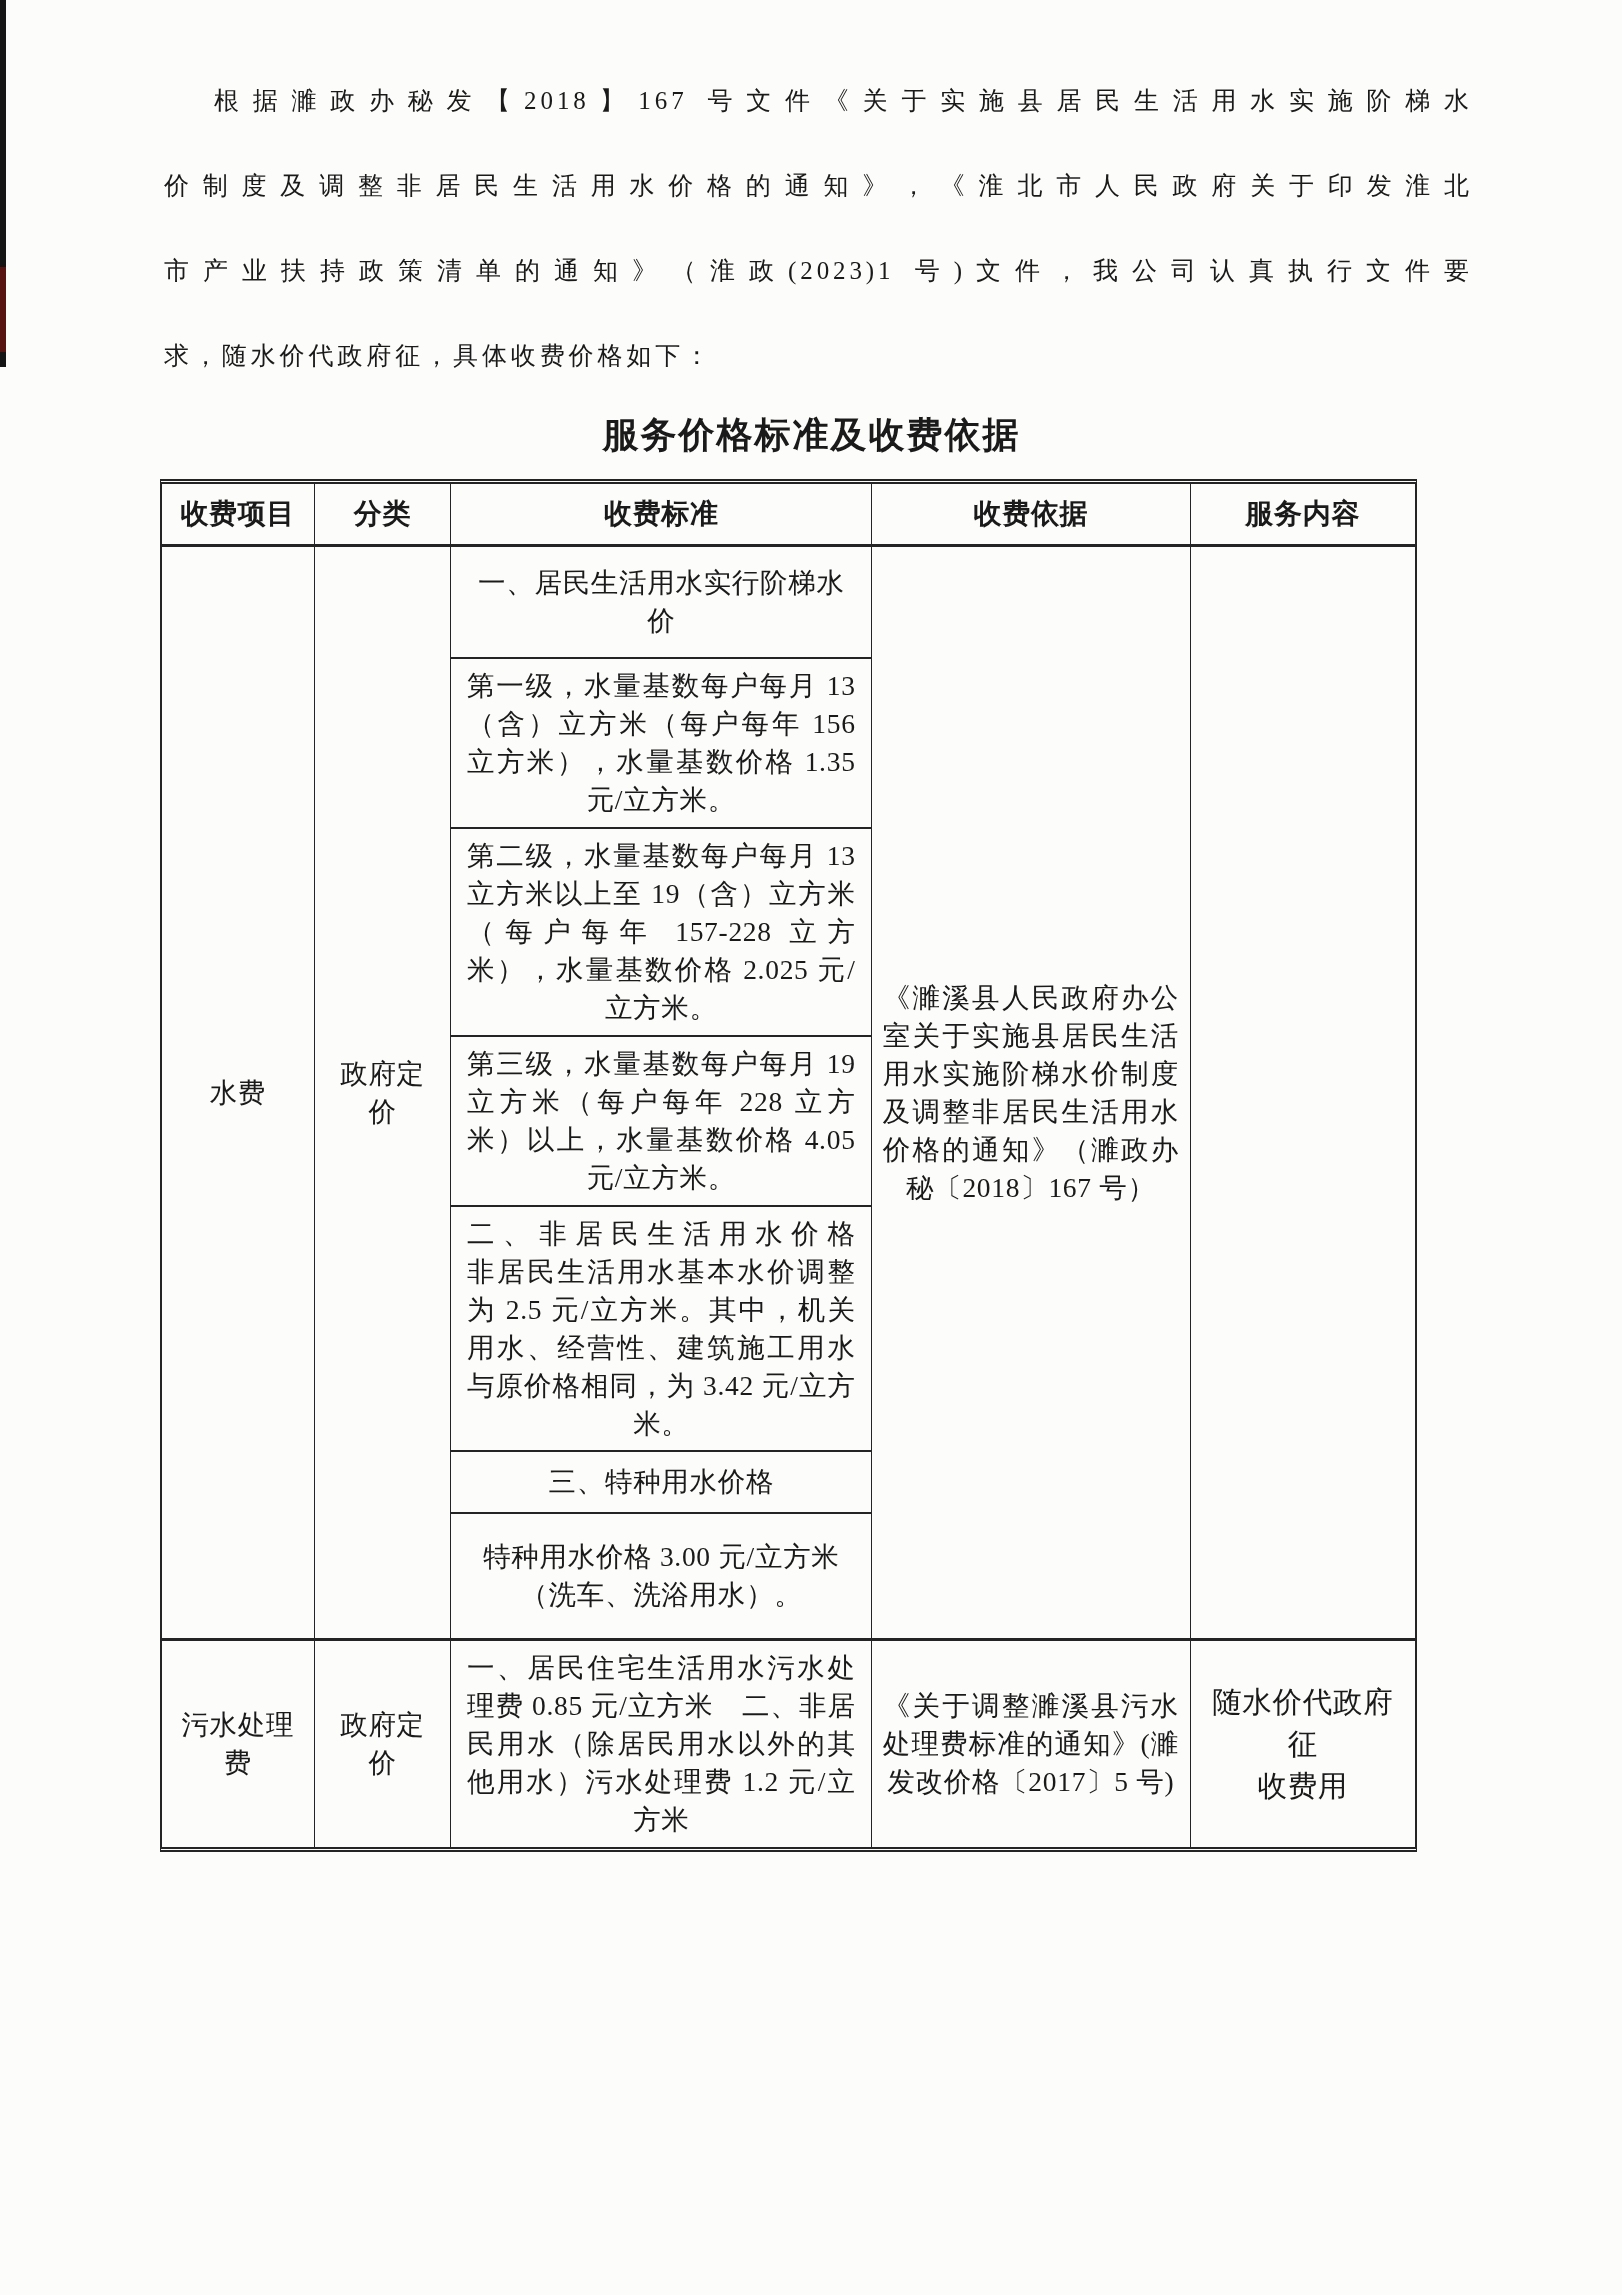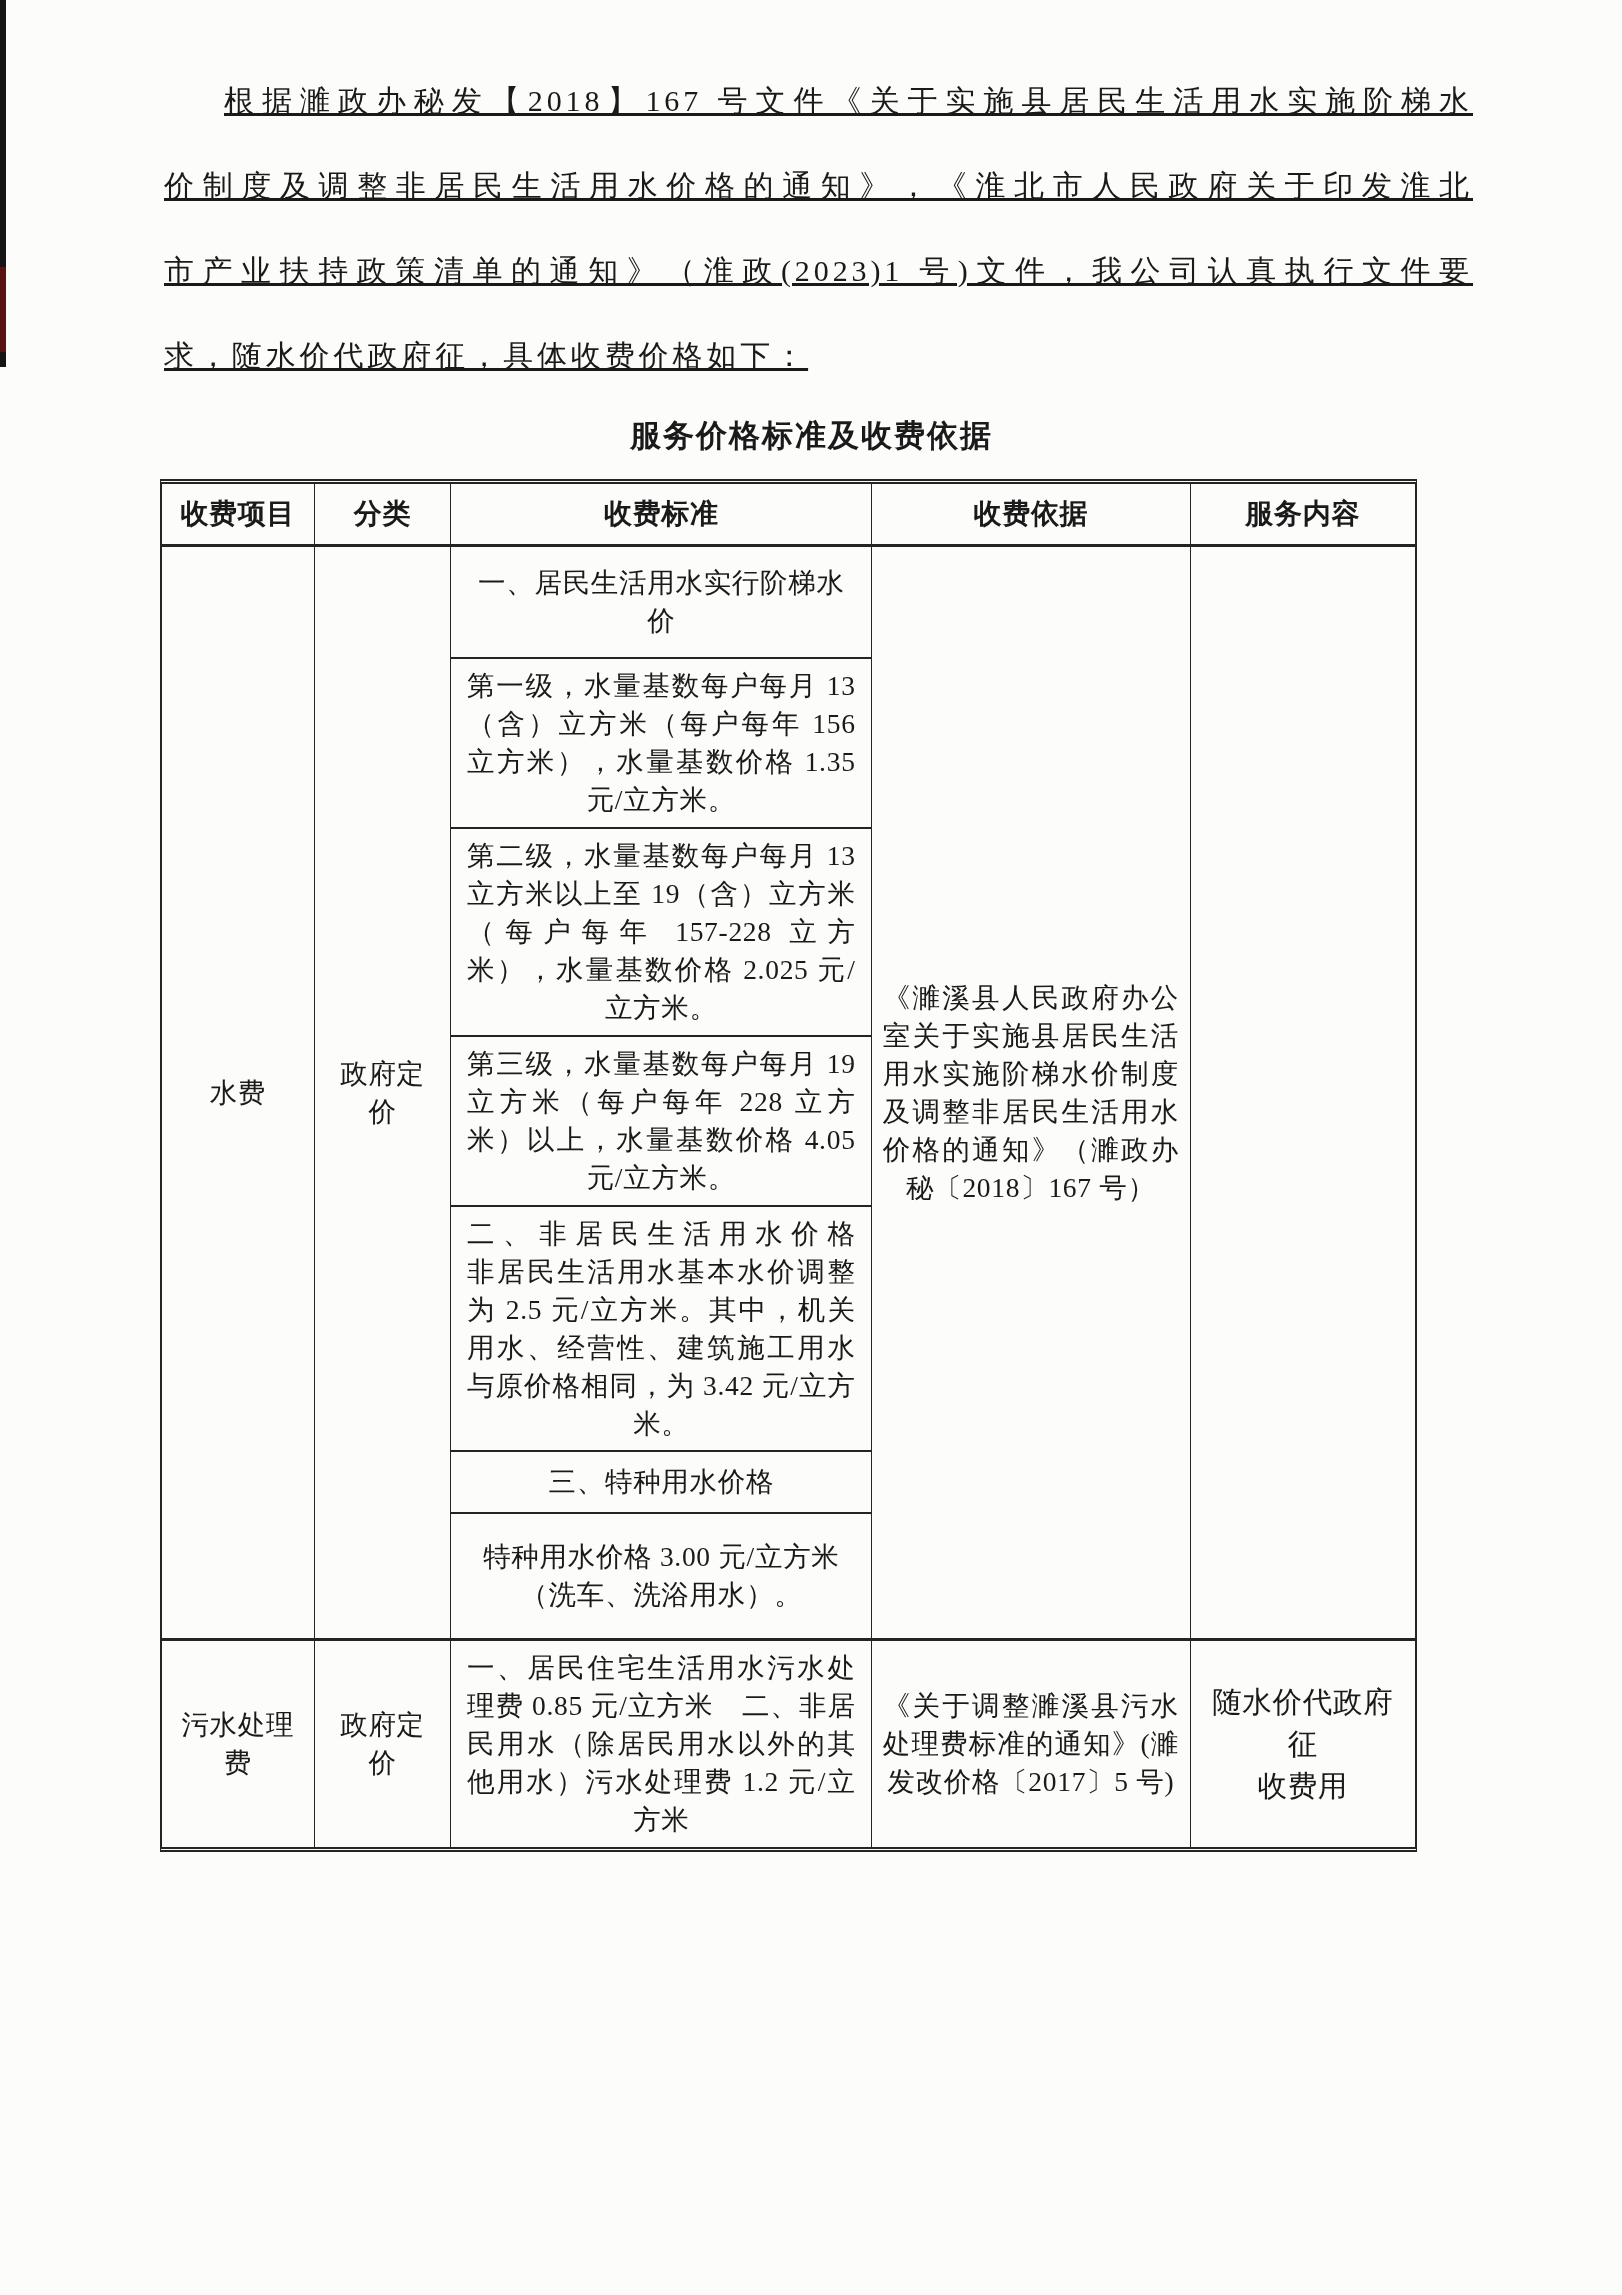--- a/index.html
+++ b/index.html
@@ -28,34 +28,33 @@
     margin: 208px 0 0 0;
     font-size: 38px;
     line-height: 1.15;
     font-weight: 700;
     text-align: center;
     letter-spacing: 2.6px;
   }
   .para {
     width: 1309px;
     margin: 58px 0 0 164px;
-    font-size: 30px;
+    font-size: 25px;
     line-height: 85px;
     letter-spacing: 3.9px;
-    text-decoration: underline;
   }
   .para-line {
     text-align: justify;
     text-align-last: justify;
   }
   .para-line.first { text-indent: 2em; }
   .para-line.last  { text-align-last: left; }
   .table-title {
     margin: 7.9px 0 0 0;
-    font-size: 31px;
+    font-size: 36px;
     line-height: 59px;
     font-weight: 700;
     text-align: center;
     letter-spacing: 2px;
   }
   
   .ptable {
     width: 1257px;
     margin: 14.4px 0 0 160px;
     border-left: 2px solid #242424;

